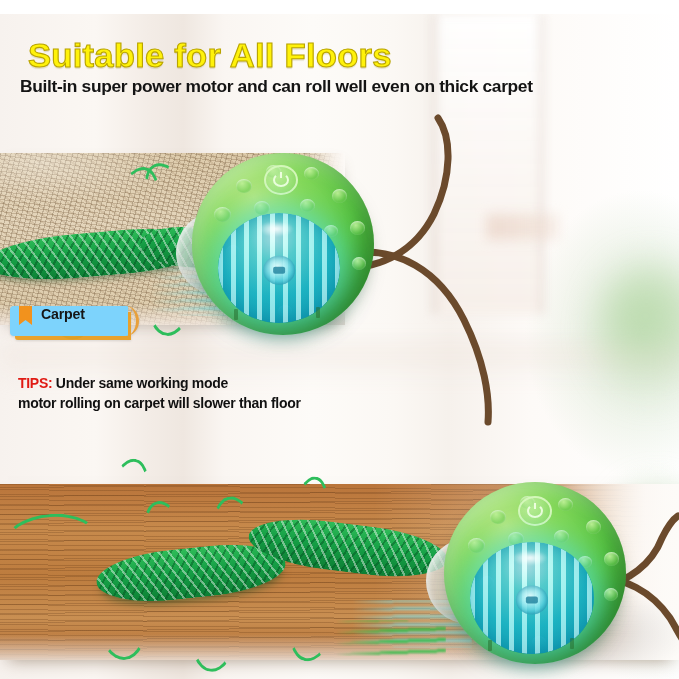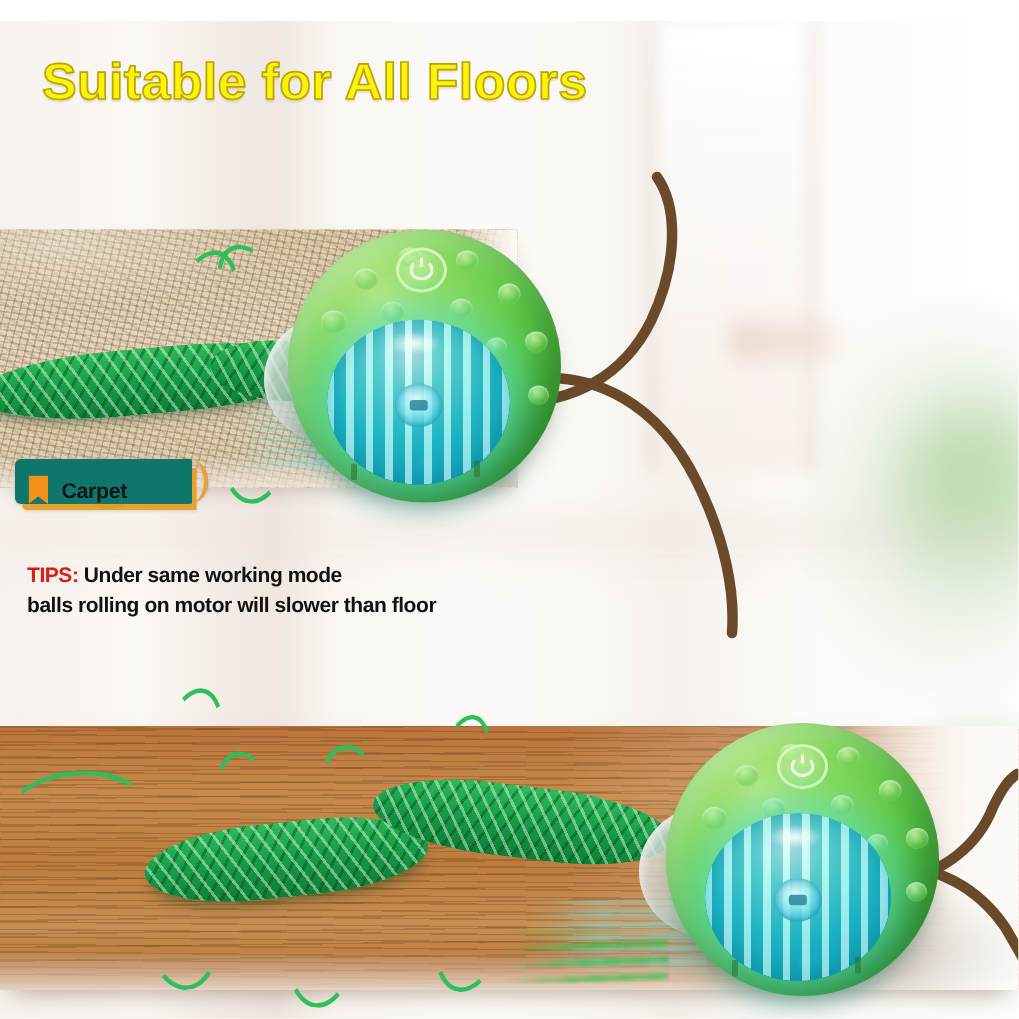--- a/index.html
+++ b/index.html
@@ -219,23 +219,23 @@
   .tips .kw {
     color: #E01B14;
     font-weight: 700;
   }
 
   
   .ribbon {
     position: absolute;
     height: 30px;
     display: flex;
-    align-items: flex-end;
+    align-items: flex-start;
     padding-left: 9px;
-    background: #0f766e;
+    background: #7dd3fc;
     border-radius: 4px 0 0 4px;
     box-shadow: 4px 5px 0 -1px rgba(232,158,36,0.95);
     filter: drop-shadow(0 1px 1px rgba(0,0,0,0.12));
   }
   .ribbon .bookmark {
     width: 13px; height: 19px;
     background: #F2921D;
     clip-path: polygon(0 0, 100% 0, 100% 100%, 50% 74%, 0 100%);
     margin-right: 9px;
     flex: 0 0 auto;
@@ -408,20 +408,21 @@
 <div class="poster">
 
   <div class="bg-room"></div>
   <div class="bg-window"></div>
   <div class="bg-shelf"></div>
   <div class="bg-floorline"></div>
   <div class="bg-blob" style="left:596px; top:246px; width:110px; height:140px; background:radial-gradient(circle at 45% 40%, rgba(176,214,160,0.85), rgba(206,228,196,0.25) 70%, rgba(255,255,255,0) 100%);"></div>
   <div class="bg-blob" style="left:610px; top:470px; width:96px; height:120px; background:radial-gradient(circle at 45% 40%, rgba(186,218,172,0.70), rgba(214,232,204,0.18) 70%, rgba(255,255,255,0) 100%);"></div>
 
   <div class="headline">Suitable for All Floors</div>
+  <div class="subhead">Built-in super power motor and can roll well even on thick carpet</div>
 
   <div class="band-carpet">
     <div class="carpet-fade-r"></div>
     <div class="carpet-fade-b"></div>
   </div>
 
   <div class="streaks-carpet"></div>
 
   <div class="strand" style="left:112px; top:152px; width:46px; height:92px; transform:rotate(14deg);"></div>
   <div class="strand" style="left:150px; top:146px; width:44px; height:80px; transform:rotate(-28deg);"></div>
@@ -472,21 +473,21 @@
   <div class="ribbon ribbon-carpet">
     <div class="bookmark"></div>
     <div class="rtext">Carpet</div>
     <div class="tail"></div>
   </div>
 
   <div class="tips">
     <div>
       <span class="kw">TIPS:</span><span> Under same working mode</span>
     </div>
-    <div>balls rolling on motor will slower than floor</div>
+    <div>motor rolling on carpet will slower than floor</div>
   </div>
 
   <div class="band-wood">
     <div class="wood-fade-b"></div>
     <div class="wood-fade-r2"></div>
   </div>
 
   <div class="streaks-wood"></div>
   <div class="streaks-green"></div>
 

